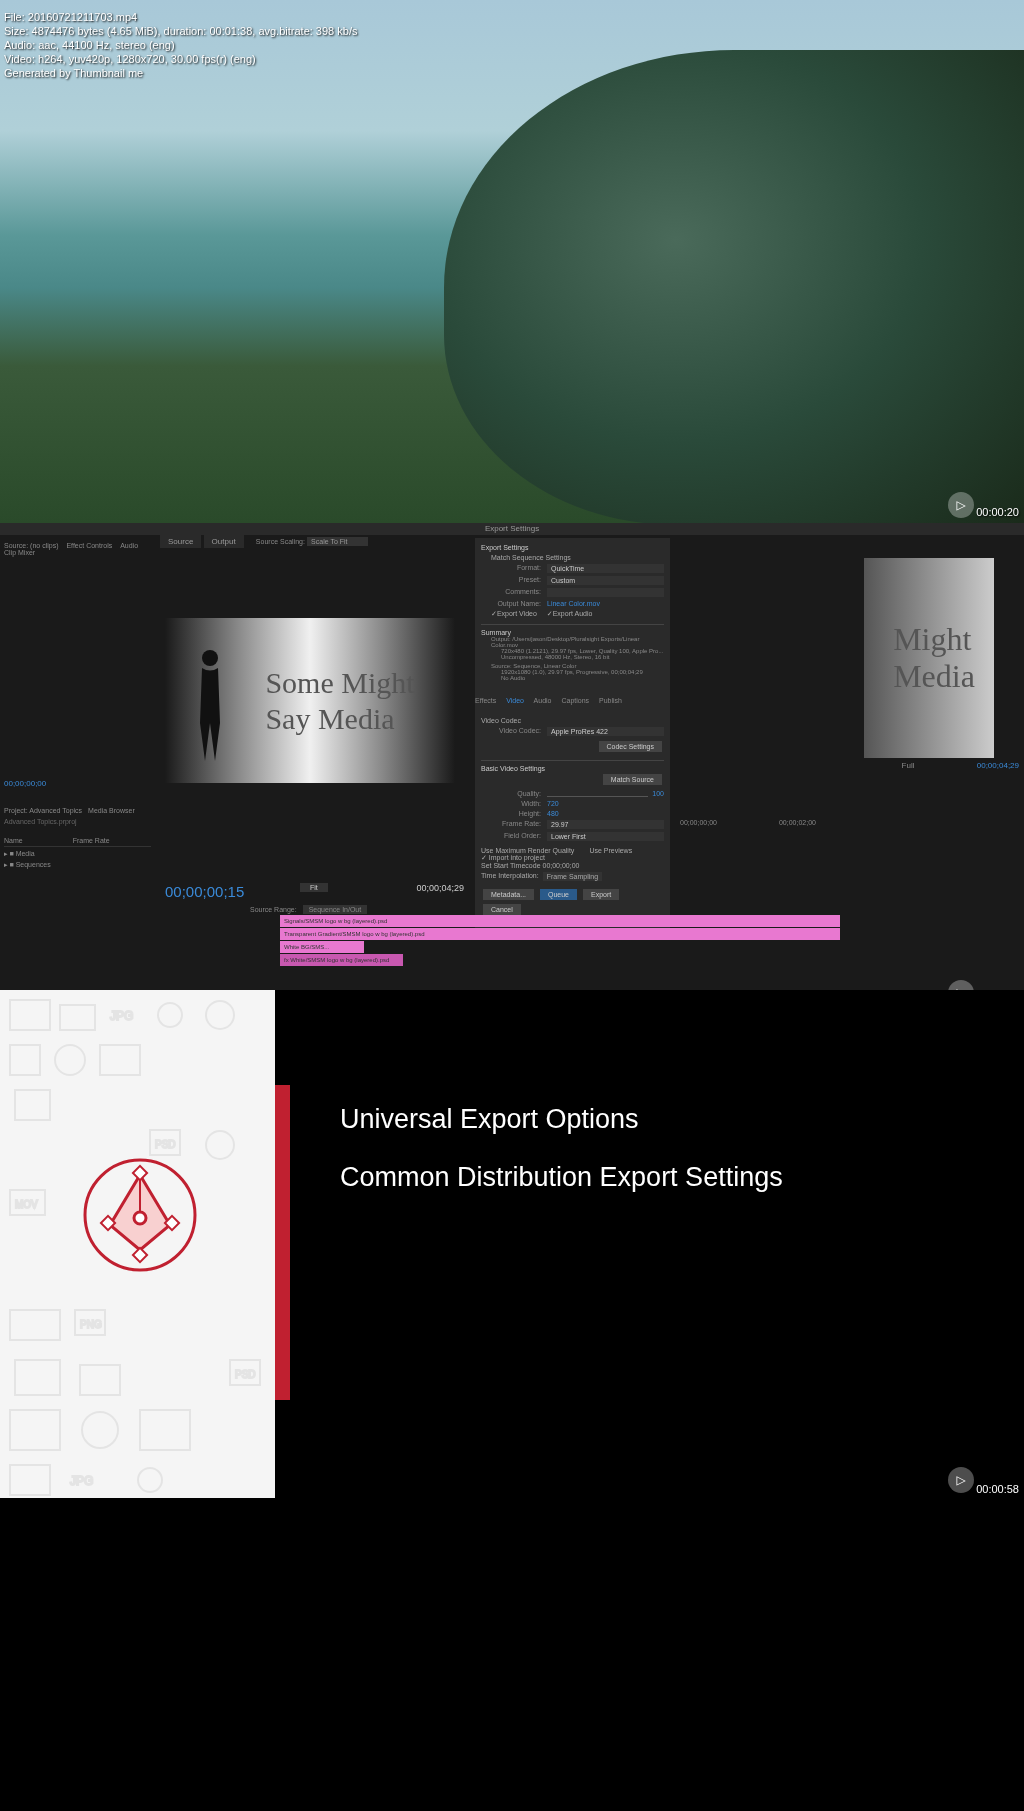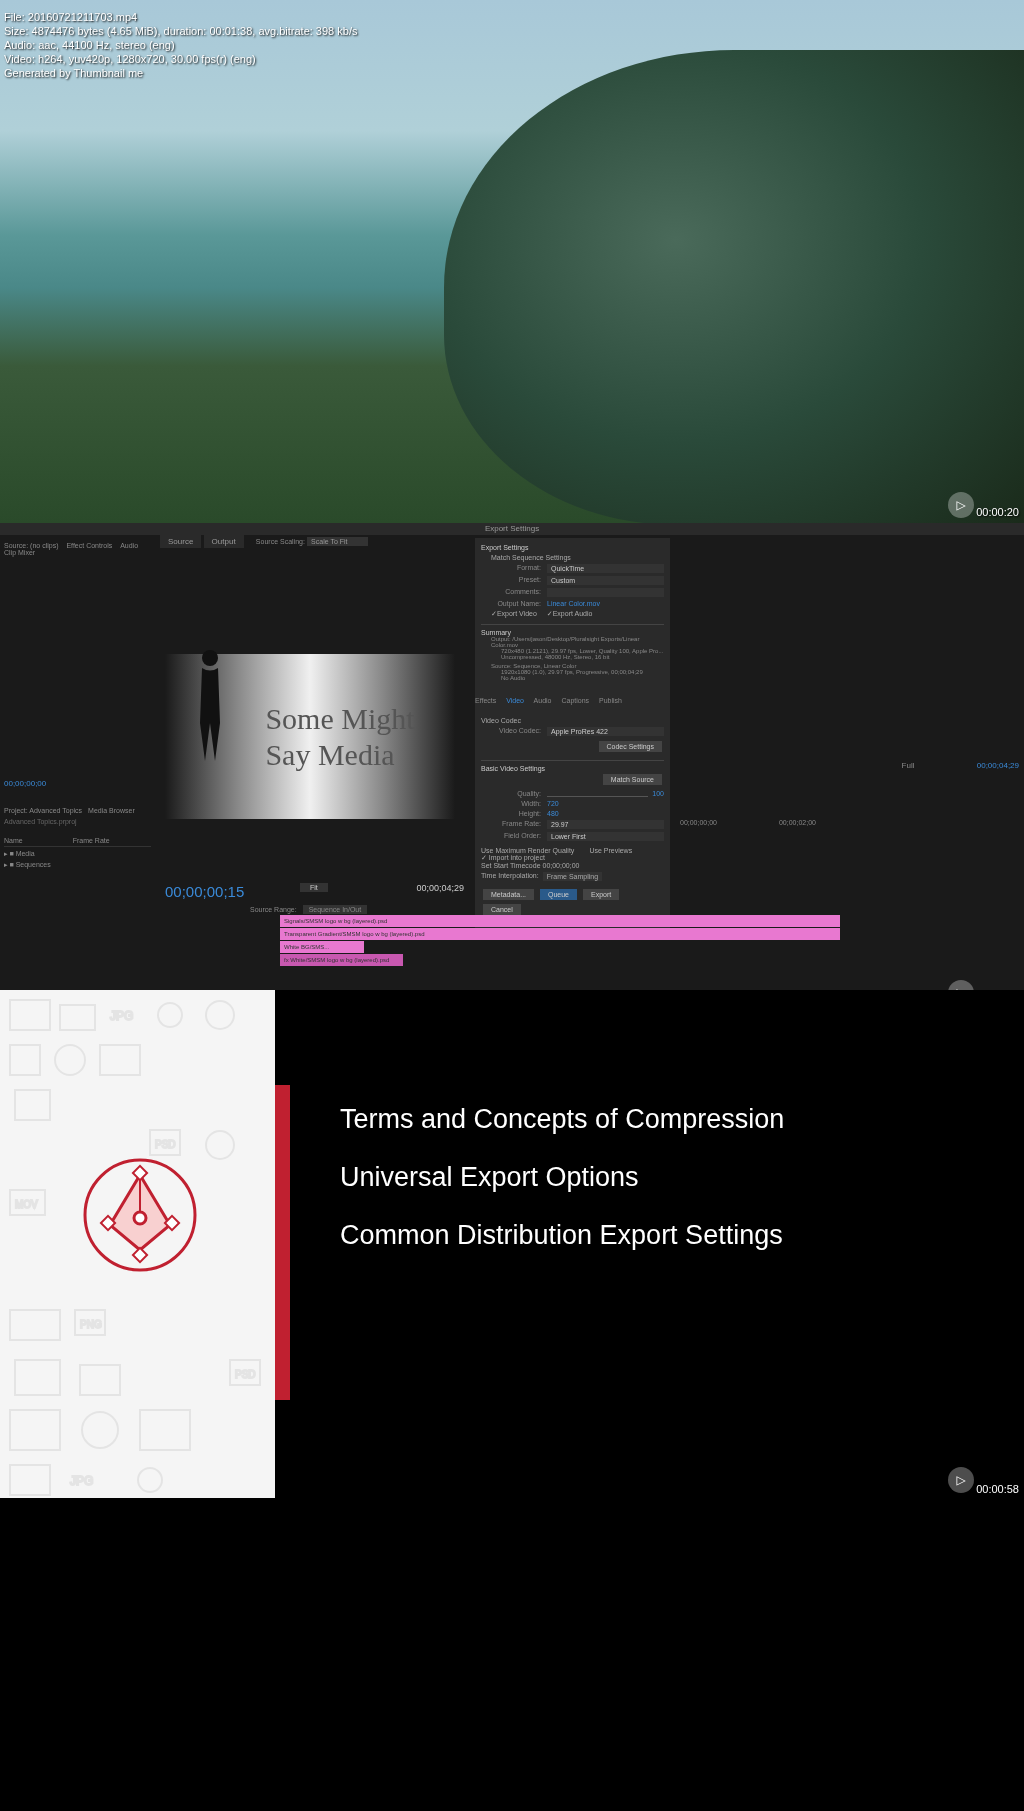--- a/index.html
+++ b/index.html
@@ -7,21 +7,21 @@
 .header { position: absolute; top: 0; left: 0; padding: 10px 4px; font-size: 11px; line-height: 14px; z-index: 100; text-shadow: 1px 1px 2px #000; }
 .section1 { position: absolute; top: 0; left: 0; width: 1024px; height: 523px; background: linear-gradient(to bottom, #a8c8d8 0%, #b0d0d8 25%, #5a9898 45%, #4a8888 55%, #3a5a3a 70%, #2a4a2a 100%); }
 .rock { position: absolute; right: 0; top: 50px; width: 580px; height: 475px; background: radial-gradient(ellipse at 40% 40%, #4a6a5a, #2a4a3a, #1a2a1a); border-radius: 50% 0 0 40%; }
 .timestamp { position: absolute; bottom: 5px; right: 5px; font-size: 11px; color: #fff; text-shadow: 1px 1px 2px #000; }
 .play-icon { position: absolute; bottom: 5px; right: 50px; width: 26px; height: 26px; border-radius: 50%; background: rgba(255,255,255,0.3); display: flex; align-items: center; justify-content: center; font-size: 12px; }
 .section2 { position: absolute; top: 523px; left: 0; width: 1024px; height: 488px; background: #1a1a1a; }
 .s2-topbar { position: absolute; top: 0; left: 0; right: 0; height: 12px; background: #2a2a2a; font-size: 8px; text-align: center; color: #999; line-height: 12px; }
 .s2-tabs { position: absolute; top: 12px; left: 160px; font-size: 8px; color: #999; }
 .s2-tab { display: inline-block; padding: 2px 8px; background: #2a2a2a; }
 .s2-left { position: absolute; top: 15px; left: 0; width: 155px; height: 280px; background: #1a1a1a; font-size: 7px; color: #888; padding: 4px; }
-.s2-preview { position: absolute; top: 95px; left: 165px; width: 290px; height: 165px; background: linear-gradient(to right, #1a1a1a, #888, #f0f0f0, #888, #1a1a1a); display: flex; align-items: center; justify-content: center; margin-top: 36px; }
+.s2-preview { position: absolute; top: 95px; left: 165px; width: 290px; height: 165px; background: linear-gradient(to right, #1a1a1a, #888, #f0f0f0, #888, #1a1a1a); display: flex; align-items: center; justify-content: center; }
 .s2-preview-text { color: #555; font-size: 30px; font-family: Georgia, serif; text-align: left; margin-left: 60px; line-height: 1.2; }
 .s2-figure { position: absolute; left: 190px; top: 120px; width: 40px; height: 120px; }
 .s2-rightpreview { position: absolute; top: 35px; right: 30px; width: 130px; height: 200px; background: linear-gradient(to right, #555, #ccc); display: flex; align-items: center; justify-content: center; color: #555; font-size: 32px; font-family: Georgia, serif; padding-left: 10px; }
 .s2-timeright { position: absolute; top: 238px; right: 5px; font-size: 8px; color: #3a8ad8; }
 .s2-settings { position: absolute; top: 15px; left: 475px; width: 195px; height: 400px; background: #2a2a2a; font-size: 7px; color: #aaa; padding: 6px; }
 .setting-row { margin: 3px 0; display: flex; }
 .setting-label { width: 60px; text-align: right; margin-right: 6px; color: #888; }
 .setting-value { color: #ccc; flex: 1; }
 .setting-link { color: #3a8ad8; }
 .setting-section { color: #ccc; margin-top: 6px; border-top: 1px solid #444; padding-top: 4px; }
@@ -85,20 +85,26 @@
       <div>Say Media</div>
     </div>
   </div>
   <div class="s2-figure">
     <svg viewBox="0 0 40 120">
         <circle cx="20" cy="15" r="8" fill="#111"></circle>
         <path d="M12 25 Q20 30 28 25 L30 80 L25 118 L20 80 L15 118 L10 80 Z" fill="#111"></path>
       </svg>
   </div>
 
+  <div class="s2-rightpreview">
+    <div>
+      <div>Might</div>
+      <div>Media</div>
+    </div>
+  </div>
   <div class="s2-timeright">
     <span style="color:#888;margin-right:60px">Full</span>
     <span>00;00;04;29</span>
   </div>
 
   <div class="s2-settings">
     <div style="color:#ccc">Export Settings</div>
     <div class="setting-row">
         <span style="margin-left:10px">Match Sequence Settings</span>
       </div>
@@ -255,19 +261,18 @@
       <circle cx="65" cy="68" r="6" stroke="#c02030" stroke-width="3" fill="#fff"></circle>
       <line x1="65" y1="25" x2="65" y2="62" stroke="#c02030" stroke-width="2"></line>
       <rect x="28" y="68" width="10" height="10" stroke="#c02030" stroke-width="2" fill="#fff" transform="rotate(45 33 73)"></rect>
       <rect x="92" y="68" width="10" height="10" stroke="#c02030" stroke-width="2" fill="#fff" transform="rotate(45 97 73)"></rect>
       <rect x="60" y="18" width="10" height="10" stroke="#c02030" stroke-width="2" fill="#fff" transform="rotate(45 65 23)"></rect>
       <rect x="60" y="100" width="10" height="10" stroke="#c02030" stroke-width="2" fill="#fff" transform="rotate(45 65 105)"></rect>
     </svg>
   </div>
   <div class="s3-bar"></div>
   <div class="s3-text">
-    <div>Terms and Concepts of Compression</div>
     <div>Universal Export Options</div>
     <div>Common Distribution Export Settings</div>
   </div>
   <div class="play-icon3">▷</div>
   <div class="timestamp3">00:00:58</div>
 </div>
 
 </body></html>

